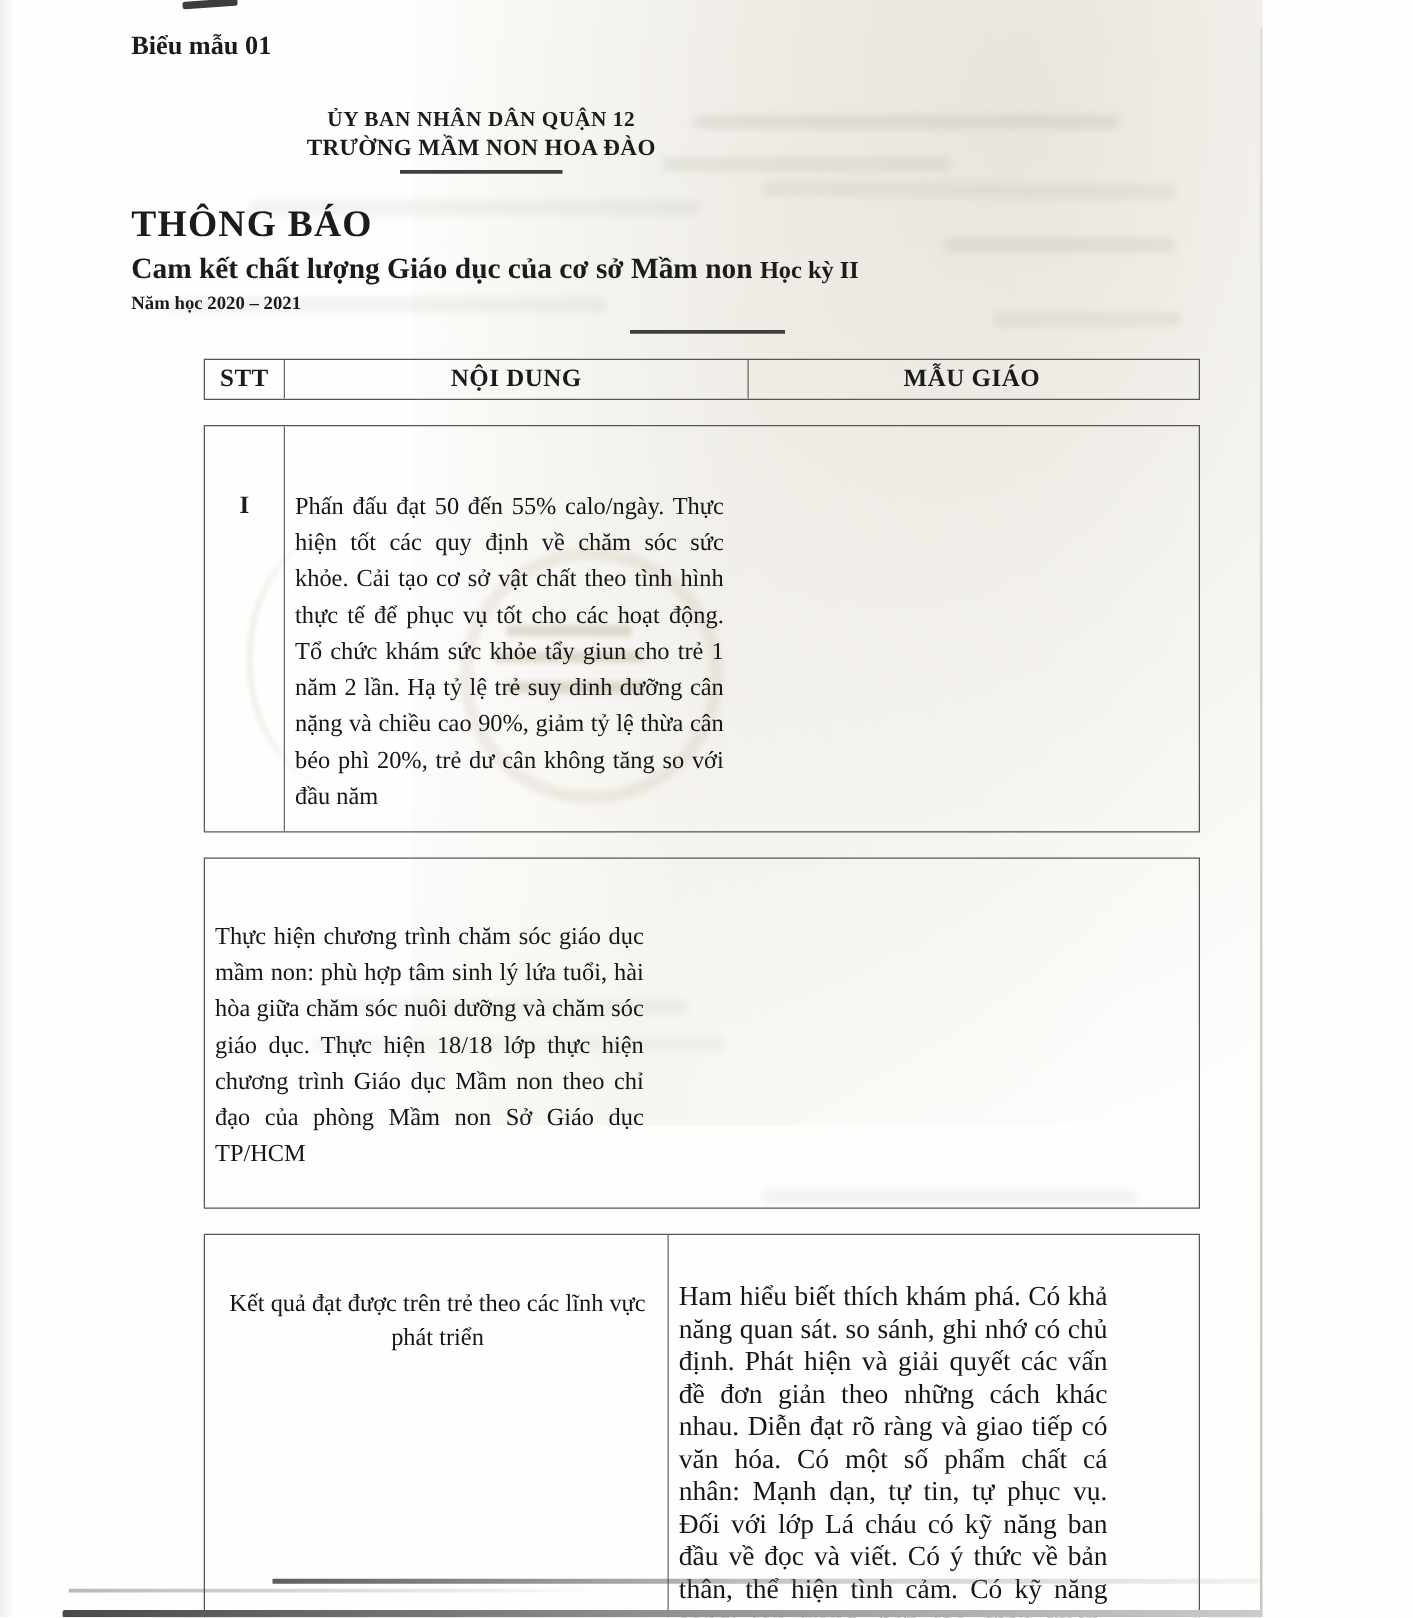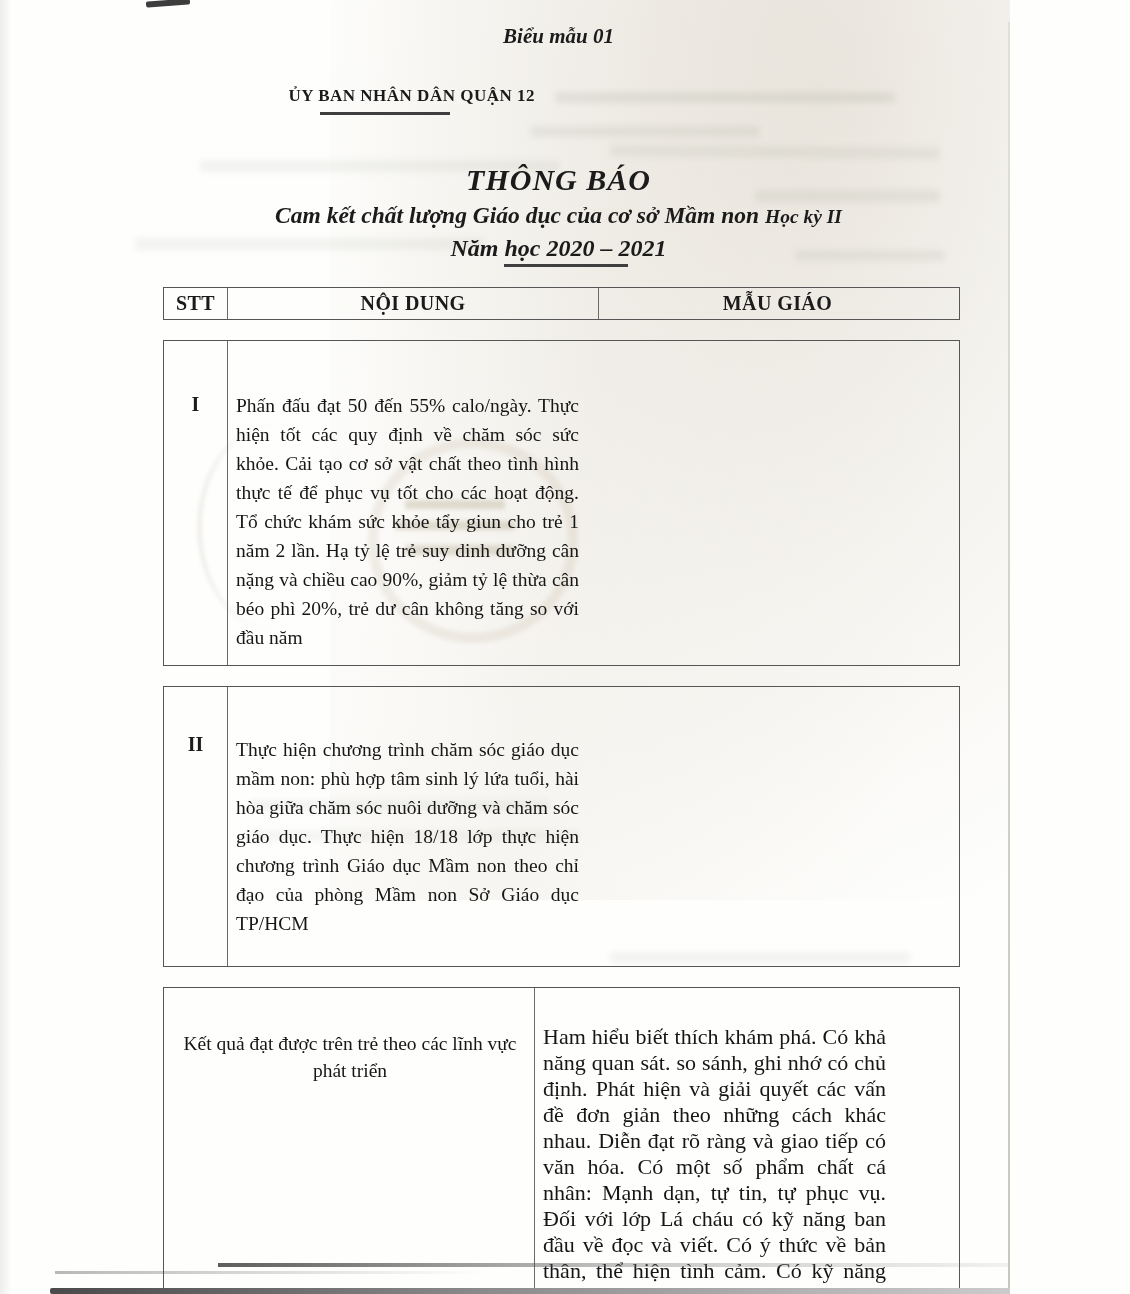--- a/index.html
+++ b/index.html
@@ -45,30 +45,30 @@
   }
   .smudge-b{
     position:absolute;left:55px;top:1271px;width:430px;height:3px;opacity:.45;z-index:4;
     background:linear-gradient(to right,rgba(60,60,60,.8),rgba(120,120,120,0));
   }
   .bottom-edge{
     position:absolute;left:50px;top:1288px;width:960px;height:6px;border-radius:2px;z-index:4;
     background:linear-gradient(to right,#4a4a4a,#8a8a8a 45%,#b5b5b5 80%,#cbcbcb);
   }
   
-  .centered{position:absolute;left:105px;width:907px;text-align:center;z-index:3;font-style:italic;}
+  .centered{position:absolute;left:105px;width:907px;text-align:left;z-index:3;}
   .form-label{top:24px;font-size:21px;font-weight:bold;}
   .org-block{position:absolute;left:235px;top:86px;width:300px;text-align:center;z-index:3;}
-  .org-line1{font-size:17px;font-weight:bold;letter-spacing:.5px;white-space:nowrap;text-align:right;}
+  .org-line1{font-size:17px;font-weight:bold;letter-spacing:.5px;white-space:nowrap;}
   .org-line2{font-size:18.5px;font-weight:bold;letter-spacing:.3px;white-space:nowrap;margin-top:3px;}
   .org-underline{width:130px;height:2.5px;background:#3f3f3f;margin:6px auto 0;}
   .doc-title{top:163px;font-size:30px;font-weight:bold;letter-spacing:1px;}
   .doc-subtitle{top:202px;font-size:23.5px;font-weight:bold;white-space:nowrap;}
   .doc-subtitle .suffix{font-size:19.5px;}
-  .school-year{top:235px;font-size:24px;font-weight:bold;}
+  .school-year{top:235px;font-size:15px;font-weight:bold;}
   .year-underline{position:absolute;left:504px;top:264px;width:124px;height:2.5px;background:#3f3f3f;z-index:3;}
   
   .doc-table{position:absolute;left:163px;top:287px;width:797px;z-index:3;}
   .trow{
     display:flex;border:1.5px solid #565656;margin-bottom:20px;box-sizing:border-box;
     background:transparent;overflow:hidden;
   }
   .thead-row{height:33px;}
   .cell{box-sizing:border-box;overflow:hidden;}
   .c-stt{width:64px;border-right:1.5px solid #6a6a6a;text-align:center;flex-shrink:0;}
@@ -116,20 +116,21 @@
   <div class="stamp-ring"></div>
   <div class="stamp-arc"></div>
   <div class="stamp-bar" style="left:405px;top:500px;width:100px;height:9px;"></div>
   <div class="stamp-bar" style="left:395px;top:521px;width:120px;height:9px;"></div>
   <div class="stamp-bar" style="left:405px;top:545px;width:110px;height:10px;"></div>
 
   <div class="centered form-label">Biểu mẫu 01</div>
 
   <div class="org-block">
     <div class="org-line1">ỦY BAN NHÂN DÂN QUẬN 12</div>
+    <div class="org-line2">TRƯỜNG MẦM NON HOA ĐÀO</div>
     <div class="org-underline"></div>
   </div>
 
   <div class="centered doc-title">THÔNG BÁO</div>
   <div class="centered doc-subtitle">
     <span>Cam kết chất lượng Giáo dục của cơ sở Mầm non</span>
     <span class="suffix">Học kỳ II</span>
   </div>
   <div class="centered school-year">Năm học 2020 – 2021</div>
   <div class="year-underline"></div>
@@ -144,23 +145,20 @@
     <div class="trow row-1">
       <div class="cell c-stt">
         <span class="stt-num">I</span>
       </div>
       <div class="cell c-mg">
         <div class="body-text">Phấn đấu đạt 50 đến 55% calo/ngày. Thực hiện tốt các quy định về chăm sóc sức khỏe. Cải tạo cơ sở vật chất theo tình hình thực tế để phục vụ tốt cho các hoạt động. Tổ chức khám sức khỏe tẩy giun cho trẻ 1 năm 2 lần. Hạ tỷ lệ trẻ suy dinh dưỡng cân nặng và chiều cao 90%, giảm tỷ lệ thừa cân béo phì 20%, trẻ dư cân không tăng so với đầu năm</div>
       </div>
     </div>
 
     <div class="trow row-2">
-      <div class="cell c-stt">
-        <span class="stt-num">II</span>
-      </div>
       <div class="cell c-mg">
         <div class="body-text">Thực hiện chương trình chăm sóc giáo dục mầm non: phù hợp tâm sinh lý lứa tuổi, hài hòa giữa chăm sóc nuôi dưỡng và chăm sóc giáo dục. Thực hiện 18/18 lớp thực hiện chương trình Giáo dục Mầm non theo chỉ đạo của phòng Mầm non Sở Giáo dục TP/HCM</div>
       </div>
     </div>
 
     <div class="trow row-3">
       <div class="cell c-nd">
         <div class="body-text">Kết quả đạt được trên trẻ theo các lĩnh vực phát triển</div>
       </div>
       <div class="cell c-mg">

